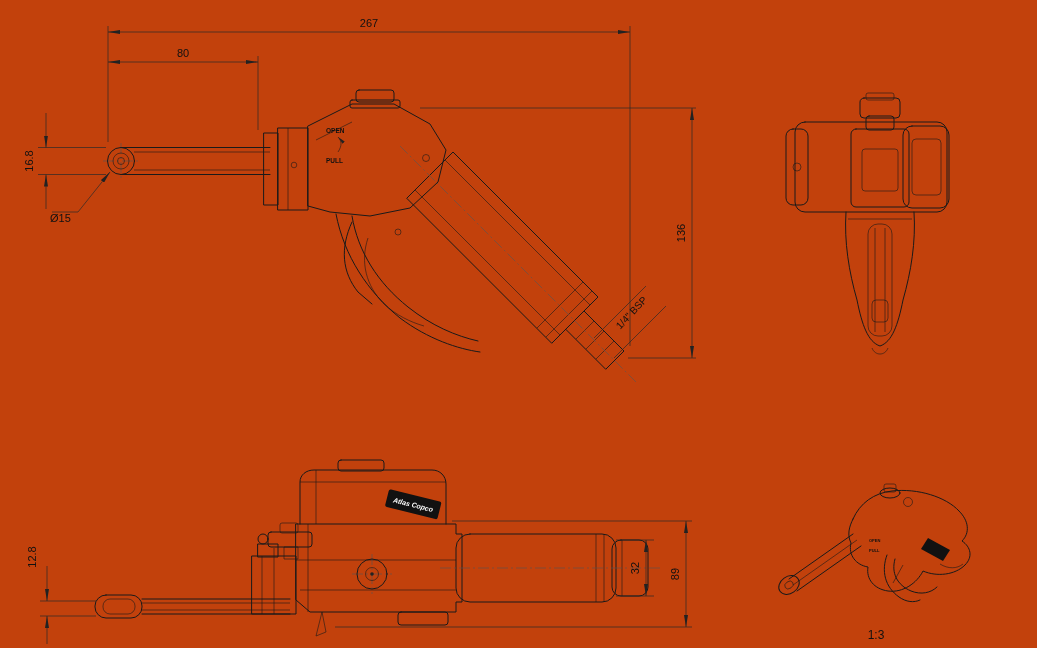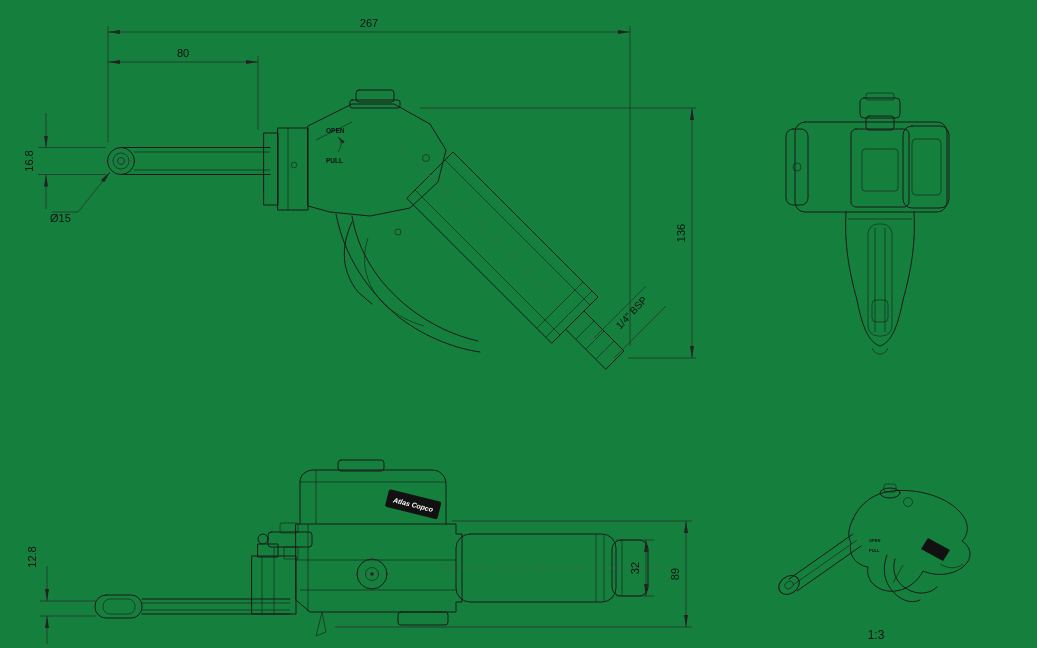--- a/index.html
+++ b/index.html
@@ -1,16 +1,16 @@
 <!DOCTYPE html>
 <html><head>
 <meta charset="utf-8">
 <style>
   html,body{margin:0;padding:0;background:#ffffff;}
-  .canvas{position:relative;width:1037px;height:648px;background:#15803d;overflow:hidden;
+  .canvas{position:relative;width:1037px;height:648px;background:#c2410c;overflow:hidden;
           font-family:"Liberation Sans", sans-serif;}
   svg{display:block;}
   svg text{font-family:"Liberation Sans", sans-serif;fill:#111;}
   .ol{fill:none;stroke:#1a1a1a;stroke-width:1;stroke-linejoin:round;stroke-linecap:round;}
   .thin{fill:none;stroke:#1a1a1a;stroke-width:0.6;stroke-linejoin:round;}
   .dim{fill:none;stroke:#2a2a2a;stroke-width:0.7;}
   .cl{fill:none;stroke:#555;stroke-width:0.6;stroke-dasharray:11 3 2 3;}
   .dimtext{font-size:11px;}
   .bsptext{font-size:10px;}
   .small-label{font-size:6.5px;font-weight:bold;}

